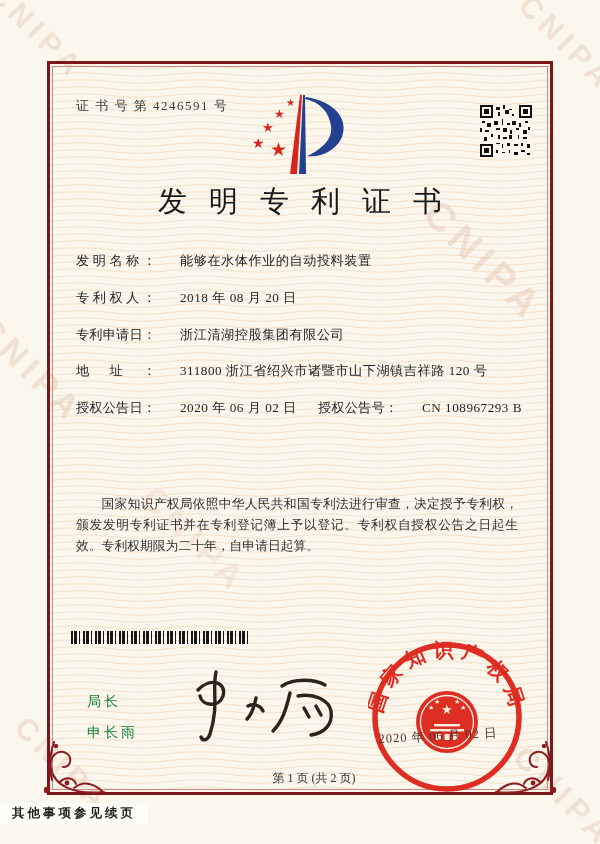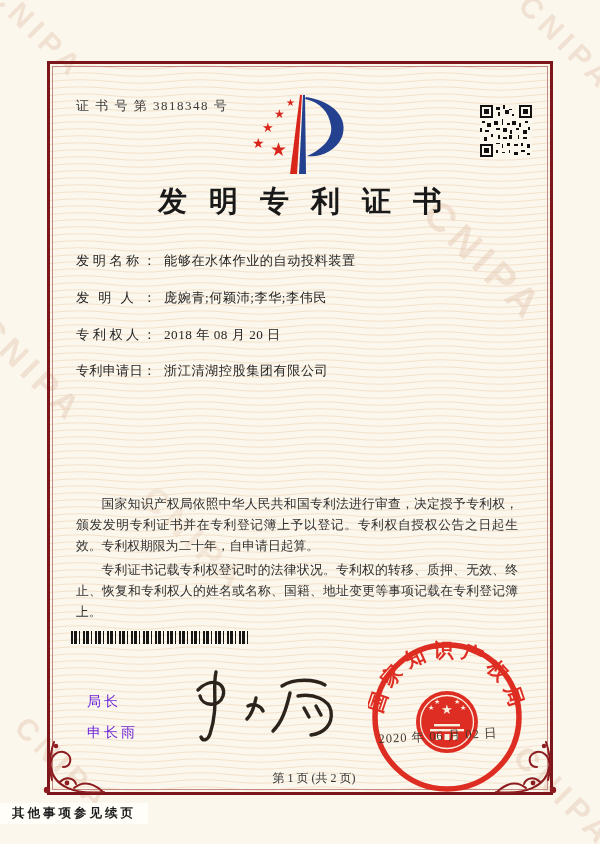--- a/index.html
+++ b/index.html
@@ -23,44 +23,44 @@
     border:1px solid #c18a82;
   }
   #guilloche{position:absolute;left:0;top:0;width:100%;height:100%;}
   .flourish{position:absolute;z-index:3;}
   .content{position:absolute;z-index:4;}
   #cert-no{left:76px;top:97px;font-size:13px;letter-spacing:1.5px;color:#3c3c3c;}
   #logo{left:250px;top:90px;}
   #qr{left:480px;top:105px;}
   #title{
     left:0;top:182px;width:100%;text-align:center;
-    font-size:29px;font-weight:700;color:#191919;
+    font-size:29px;font-weight:400;color:#191919;
     letter-spacing:22px;text-indent:22px;
   }
   #fields{left:76px;top:251px;width:450px;font-size:13.2px;color:#262626;}
   .frow{height:36.8px;line-height:20px;position:relative;}
   .flabel{
     display:inline-block;width:80px;text-align:justify;text-align-last:justify;
     vertical-align:top;
   }
-  .fvalue{margin-left:8px;letter-spacing:0.5px;text-align:center;}
+  .fvalue{margin-left:24px;letter-spacing:0.5px;text-align:center;}
   .grant-no-pair{position:absolute;left:242px;top:0;}
   #paragraphs{
     left:76px;top:494px;width:450px;font-size:12.8px;line-height:1.64;
     text-align:justify;color:#303030;
   }
   #paragraphs p{margin:0 8px 3px 0;text-indent:2em;}
   #barcode{
     left:71px;top:631px;width:180px;height:13px;
     background:repeating-linear-gradient(90deg,
       #161616 0 1.5px,rgba(0,0,0,0) 1.5px 3px,
       #161616 3px 6px,rgba(0,0,0,0) 6px 7.5px,
       #161616 7.5px 8.5px,rgba(0,0,0,0) 8.5px 12px);
   }
-  #signer{left:87px;top:686px;font-size:14px;letter-spacing:3px;line-height:31px;color:#6d28d9;}
+  #signer{left:87px;top:686px;font-size:14px;letter-spacing:3px;line-height:31px;color:#15803d;}
   #signature-svg{left:182px;top:656px;}
   #seal{left:368px;top:638px;opacity:0.95;}
   #seal-date{
     left:374px;top:728px;width:128px;text-align:center;
     font-size:12.5px;color:#44392e;letter-spacing:1px;
     transform:rotate(-3deg);z-index:5;
   }
   #page-info{left:14px;top:770px;width:100%;text-align:center;font-size:12px;color:#333;}
   #footer-note{
     left:0;top:803px;width:100%;text-align:left;z-index:6;
@@ -115,21 +115,21 @@
       <path d="M34 50 C 44 42 54 46 62 53"></path>
       <path d="M20 44 C 26 38 34 40 36 46"></path>
     </g>
     <g fill="#8c1c20">
       <circle cx="7" cy="52" r="3.2"></circle>
       <circle cx="27" cy="45" r="2.4"></circle>
       <circle cx="16" cy="8" r="2.2"></circle>
     </g>
   </svg>
 
-  <div class="content" id="cert-no">证 书 号 第 3818348 号</div>
+  <div class="content" id="cert-no">证 书 号 第 4246591 号</div>
 
   <svg class="content" id="logo" width="105" height="88" viewBox="0 0 105 88">
     <path d="M56 7 C 84 11 99 29 92 47 C 86 61 70 68 57 66 C 73 59 83 48 81 36 C 79 22 70 12 55 9 Z" fill="#23418f"></path>
     <polygon points="50,5 52,5 47,84 40,84" fill="#d8261c"></polygon>
     <polygon points="53,5 55,5 56,84 49,84" fill="#23418f"></polygon>
     <g fill="#d8261c" font-family="'DejaVu Sans',sans-serif">
       <text x="36" y="16" font-size="10">★</text>
       <text x="24" y="28" font-size="12">★</text>
       <text x="12" y="42" font-size="13">★</text>
       <text x="2" y="58" font-size="14">★</text>
@@ -187,33 +187,38 @@
     </g>
   </svg>
 
   <div class="content" id="title">发明专利证书</div>
 
   <div class="content" id="fields">
     <div class="frow">
       <span class="flabel">发明名称：</span><span class="fvalue">能够在水体作业的自动投料装置</span>
     </div>
     <div class="frow">
-      <span class="flabel">发明人：</span><span class="fvalue">庞婉青;何颖沛;李华;李伟民</span>
-    </div>
-    <div class="frow">
       <span class="flabel">专利权人：</span><span class="fvalue">2018 年 08 月 20 日</span>
     </div>
     <div class="frow">
       <span class="flabel">专利申请日：</span><span class="fvalue">浙江清湖控股集团有限公司</span>
+    </div>
+    <div class="frow">
+      <span class="flabel">地址：</span><span class="fvalue">311800 浙江省绍兴市诸暨市山下湖镇吉祥路 120 号</span>
+    </div>
+    <div class="frow">
+      <span class="flabel">授权公告日：</span><span class="fvalue">2020 年 06 月 02 日</span>
+      <span class="grant-no-pair">
+        <span class="flabel">授权公告号：</span><span class="fvalue">CN 108967293 B</span>
+      </span>
     </div>
   </div>
 
   <div class="content" id="paragraphs">
     <p>国家知识产权局依照中华人民共和国专利法进行审查，决定授予专利权，颁发发明专利证书并在专利登记簿上予以登记。专利权自授权公告之日起生效。专利权期限为二十年，自申请日起算。</p>
-    <p>专利证书记载专利权登记时的法律状况。专利权的转移、质押、无效、终止、恢复和专利权人的姓名或名称、国籍、地址变更等事项记载在专利登记簿上。</p>
   </div>
 
   <div class="content" id="barcode"></div>
 
   <div class="content" id="signer">
     <div>局长</div>
     <div>申长雨</div>
   </div>
 
   <svg class="content" id="signature-svg" width="160" height="90" viewBox="0 0 160 90">

